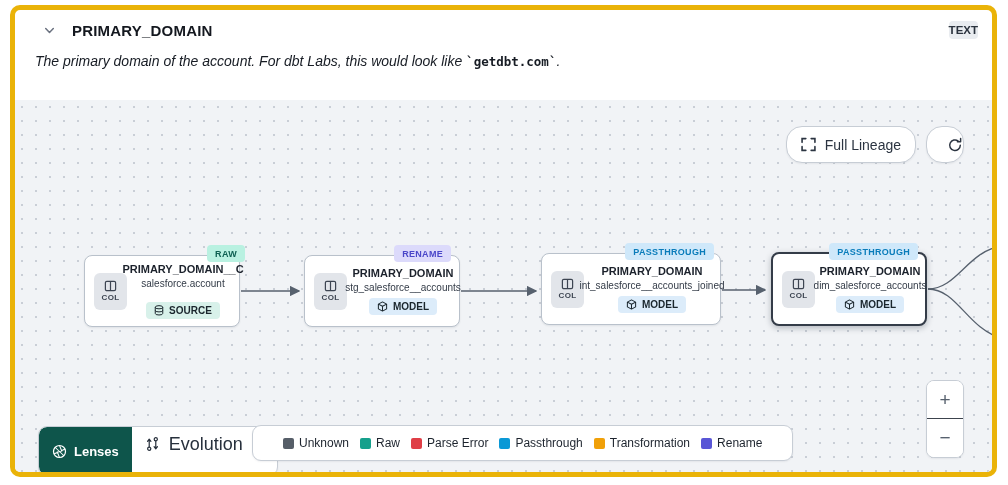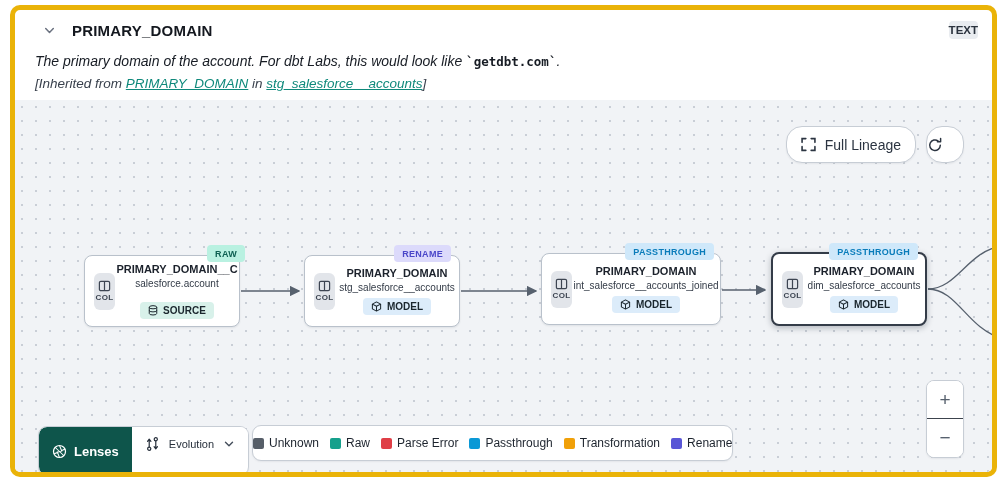--- a/index.html
+++ b/index.html
@@ -24,34 +24,34 @@
 
   
   .canvas { position:absolute; left:0; right:0; top:90px; bottom:0;
             background-color:#f1f3f6;
             background-image:radial-gradient(circle, #c9ced6 1px, transparent 1.3px);
             background-size:14px 14px; }
 
   .edges { position:absolute; left:0; top:0; pointer-events:none; }
 
   
-  .btn { position:absolute; display:flex; align-items:center; justify-content:flex-start; gap:9px;
+  .btn { position:absolute; display:flex; align-items:center; justify-content:flex-end; gap:9px;
          background:#fff; border:1px solid #c7cdd5; border-radius:16px; color:#2b3441;
          font-size:14px; cursor:pointer; box-shadow:0 1px 2px rgba(16,24,40,.06); }
   .full-lineage { right:76px; top:26px; height:37px; padding:0 14px; }
   .refresh { right:28px; top:26px; width:38px; height:37px; }
 
   
   .node { position:absolute; background:#fff; border:1px solid #b9c1cb; border-radius:8px;
           display:flex; align-items:center; gap:8px; padding:8px 8px 8px 9px;
           box-shadow:0 1px 2px rgba(16,24,40,.08); cursor:pointer; }
   .node.selected { border:2px solid #343c48; box-shadow:0 2px 6px rgba(16,24,40,.28); }
   .node-tag { position:absolute; top:-11px; font-size:9px; font-weight:700; letter-spacing:.3px;
               padding:3.5px 8px; border-radius:4px; }
-  .col-chip { width:21px; height:37px; background:#e2e5ea; border-radius:6px; flex:none;
+  .col-chip { width:33px; height:37px; background:#e2e5ea; border-radius:6px; flex:none;
               display:flex; flex-direction:column; align-items:center; justify-content:center;
               color:#3d4552; gap:1px; }
   .col-chip .chip-label { font-size:8px; font-weight:700; letter-spacing:.3px; }
   .node-body { flex:1; display:flex; flex-direction:column; align-items:center; min-width:0; }
   .node-title { font-size:11px; font-weight:700; color:#1b212b; white-space:nowrap; }
   .node-subtitle { font-size:10px; color:#333b47; margin:3px 0 5px; white-space:nowrap; }
   .res-badge { display:inline-flex; align-items:center; gap:5px; font-size:10px; font-weight:700;
                color:#1a262d; padding:3px 8px; border-radius:4px; }
 
   
@@ -63,26 +63,26 @@
   .zoom-ctl button:first-child { border-bottom:1px solid #3c434d; }
 
   
   .lenses-wrap { position:absolute; left:23px; top:326px; display:flex; border:1px solid #c7cdd5;
                  border-radius:9px; overflow:hidden; background:#fff;
                  box-shadow:0 1px 2px rgba(16,24,40,.06); }
   .lenses-btn { display:flex; align-items:center; gap:7px; color:#fff; font-size:13px;
                 font-weight:700; padding:0 13px; height:48px; border:none; cursor:pointer;
                 border-radius:8px 0 0 8px; }
   .lens-select { display:flex; align-items:center; gap:9px; background:#fff; border:none;
-                 padding:0 13px; height:34px; font-size:11px; color:#27303c; cursor:pointer;
+                 padding:0 13px; height:34px; font-size:18px; color:#27303c; cursor:pointer;
                  font-family:"Liberation Sans", sans-serif; }
 
   
   .legend { position:absolute; left:237px; top:325px; display:flex; align-items:center; gap:11px;
-            background:#fff; border:1px solid #c7cdd5; border-radius:9px; padding:0 0;
+            background:#fff; border:1px solid #c7cdd5; border-radius:9px; padding:0 30px;
             height:36px; box-shadow:0 1px 2px rgba(16,24,40,.06); }
   .legend-item { display:flex; align-items:center; gap:5px; font-size:12px; color:#1d242e; white-space:nowrap; }
   .legend-swatch { width:11px; height:11px; border-radius:2px; flex:none; }
 
   svg { display:block; }
 </style>
 </head>
 <body>
 
 <div class="card">
@@ -95,23 +95,20 @@
     </span>
     <span class="col-title">PRIMARY_DOMAIN</span>
     <span class="spacer"></span>
     <span class="type-badge">TEXT</span>
   </div>
 
   <div class="desc">
     <span>The primary domain of the account. For dbt Labs, this would look like </span><code>`getdbt.com`</code><span>.</span>
   </div>
 
-  <div class="inherited">
-    <span>[Inherited from </span><a style="color: rgb(15, 137, 123);">PRIMARY_DOMAIN</a><span> in </span><a style="color: rgb(15, 137, 123);">stg_salesforce__accounts</a><span>]</span>
-  </div>
 
   <div class="canvas">
 
     <svg class="edges" width="986" height="382" viewBox="0 0 986 382">
       <defs>
         <marker id="arr" markerWidth="8" markerHeight="8" refX="7" refY="4" orient="auto">
           <path d="M0,0 L8,4 L0,8 Z" fill="#57616e"></path>
         </marker>
       </defs>
       <line x1="226" y1="191" x2="284" y2="191" stroke="#57616e" stroke-width="1.3" marker-end="url(#arr)"></line>

